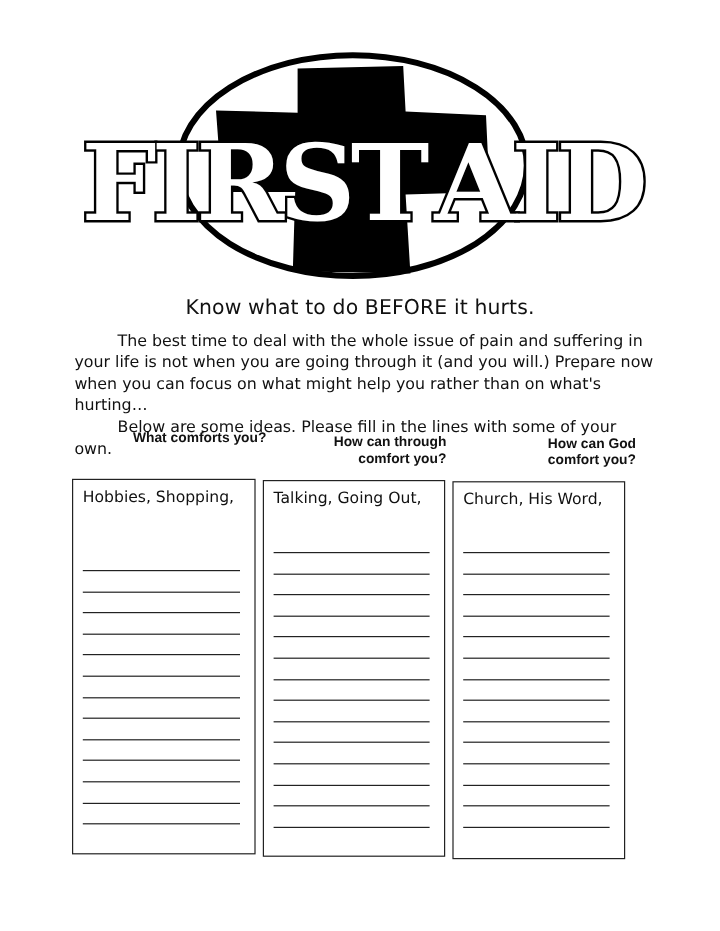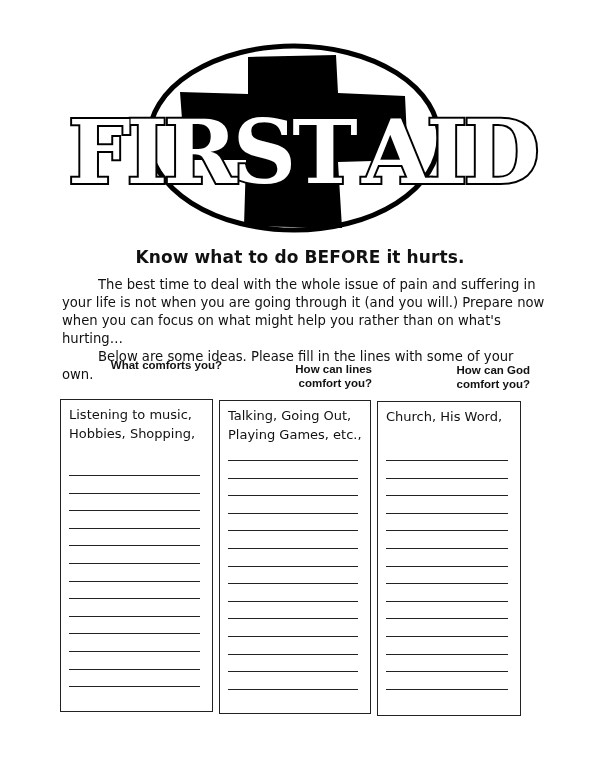--- a/index.html
+++ b/index.html
@@ -1,18 +1,18 @@
 <!DOCTYPE html>
 <html><head>
 <meta charset="utf-8">
 <style>
   html,body{margin:0;padding:0;background:#fff;}
   body{width:600px;height:776px;position:relative;overflow:hidden;font-family:"DejaVu Sans",sans-serif;color:#111;}
   .logo{position:absolute;left:60px;top:38px;width:480px;height:200px;}
-  .tagline{position:absolute;left:0;width:600px;top:247px;text-align:center;font-weight:bold;font-size:17px;letter-spacing:0.1px;}
+  .tagline{position:absolute;left:0;width:600px;top:247px;text-align:center;font-weight:normal;font-size:17px;letter-spacing:0.1px;}
   .para{position:absolute;left:62px;width:486px;top:276px;font-size:13.2px;line-height:18px;}
   .para p{margin:0;}
   .indent{text-indent:36px;}
   .colhead{position:absolute;font-family:"Liberation Sans",sans-serif;font-weight:bold;font-size:11.5px;text-align:right;line-height:14px;}
   .box{position:absolute;border:1.5px solid #222;box-sizing:border-box;background:#fff;}
   .box .txt{position:absolute;left:8px;right:8px;top:5px;font-size:13px;line-height:19px;}
   .box .blank{display:inline-block;border-bottom:1.2px solid #222;height:12px;vertical-align:baseline;}
   .box .line{position:absolute;left:8px;right:12px;border-top:1.3px solid #222;height:0;}
 </style>
 </head>
@@ -34,31 +34,30 @@
 
 <div class="para">
   <p class="indent">The best time to deal with the whole issue of pain and suffering in your life is not when you are going through it (and you will.)  Prepare now when you can focus on what might help you rather than on what's hurting…</p>
   <p class="indent">Below are some ideas.  Please fill in the lines with some of your own.</p>
 </div>
 
 <div class="colhead" style="left:62px;width:160px;top:358px;">
   <span>What comforts  you?</span>
 </div>
 <div class="colhead" style="left:222px;width:150px;top:362px;">
-  <div>How can lines</div>
+  <div>How can through</div>
   <div>comfort you?</div>
 </div>
 <div class="colhead" style="left:380px;width:150px;top:363px;">
   <div>How can God</div>
   <div>comfort you?</div>
 </div>
 
 <div class="box" id="box0" style="left:60px;top:399px;width:153px;height:313px;">
   <div class="txt">
-    <div>Listening to music,</div>
     <div>Hobbies, Shopping,</div>
   </div>
   <div class="lines">
       <div class="line" style="top: 75px;"></div>
       <div class="line" style="top: 92.6px;"></div>
       <div class="line" style="top: 110.2px;"></div>
       <div class="line" style="top: 127.8px;"></div>
       <div class="line" style="top: 145.4px;"></div>
       <div class="line" style="top: 163px;"></div>
       <div class="line" style="top: 180.6px;"></div>
@@ -67,21 +66,20 @@
       <div class="line" style="top: 233.4px;"></div>
       <div class="line" style="top: 251px;"></div>
       <div class="line" style="top: 268.6px;"></div>
       <div class="line" style="top: 286.2px;"></div>
     </div>
 </div>
 
 <div class="box" id="box1" style="left:219px;top:400px;width:152px;height:314px;padding-left:48px;">
   <div class="txt">
     <div>Talking, Going Out,</div>
-    <div>Playing Games, etc.,</div>
   </div>
   <div class="lines">
       <div class="line" style="top: 59px;"></div>
       <div class="line" style="top: 76.6px;"></div>
       <div class="line" style="top: 94.2px;"></div>
       <div class="line" style="top: 111.8px;"></div>
       <div class="line" style="top: 129.4px;"></div>
       <div class="line" style="top: 147px;"></div>
       <div class="line" style="top: 164.6px;"></div>
       <div class="line" style="top: 182.2px;"></div>

